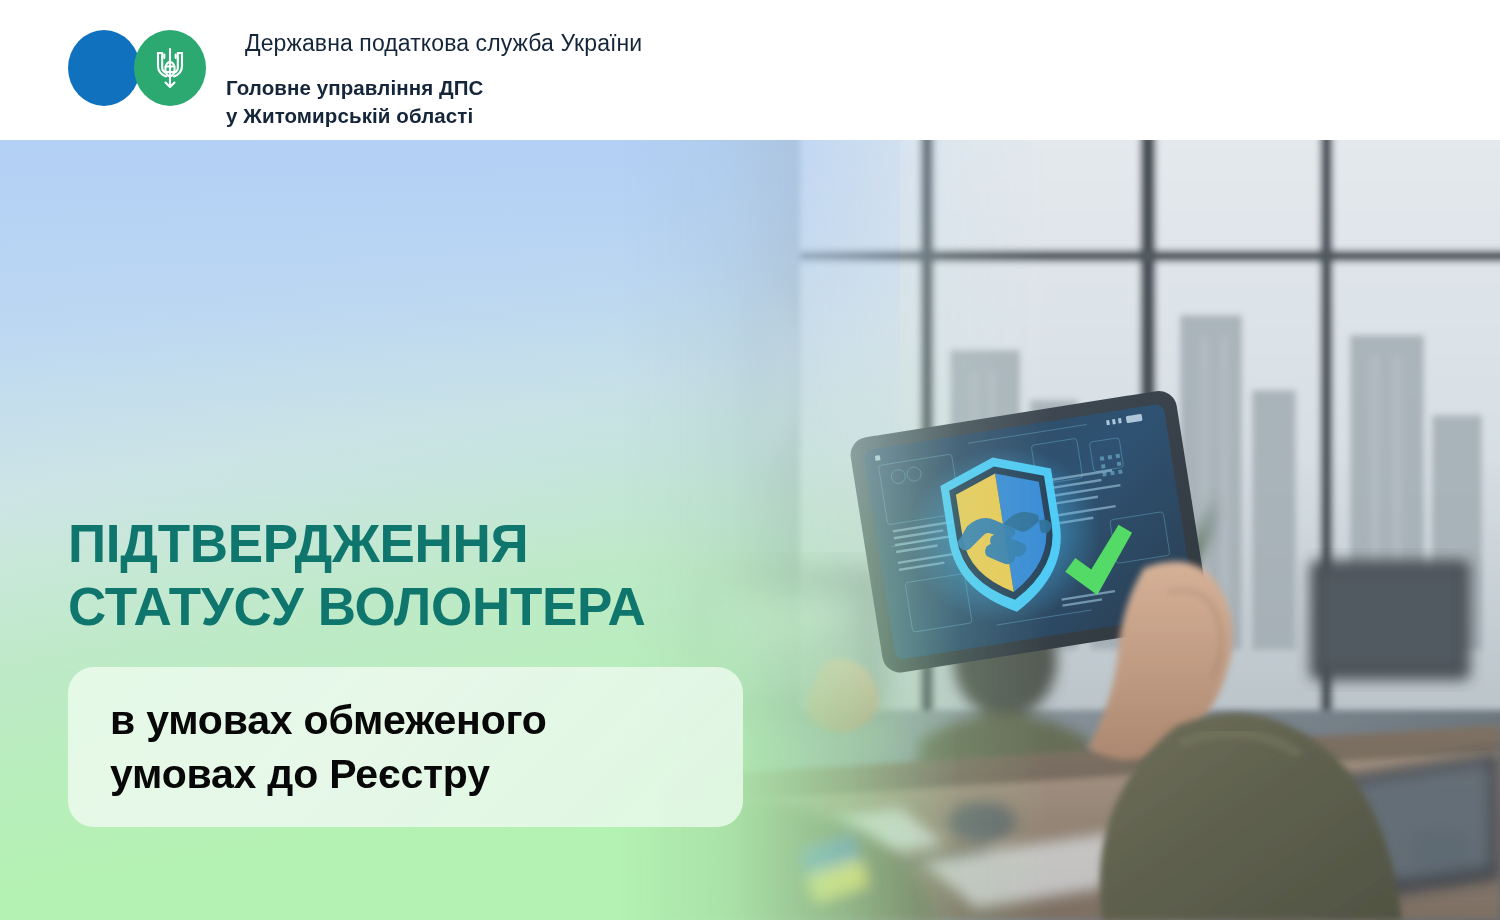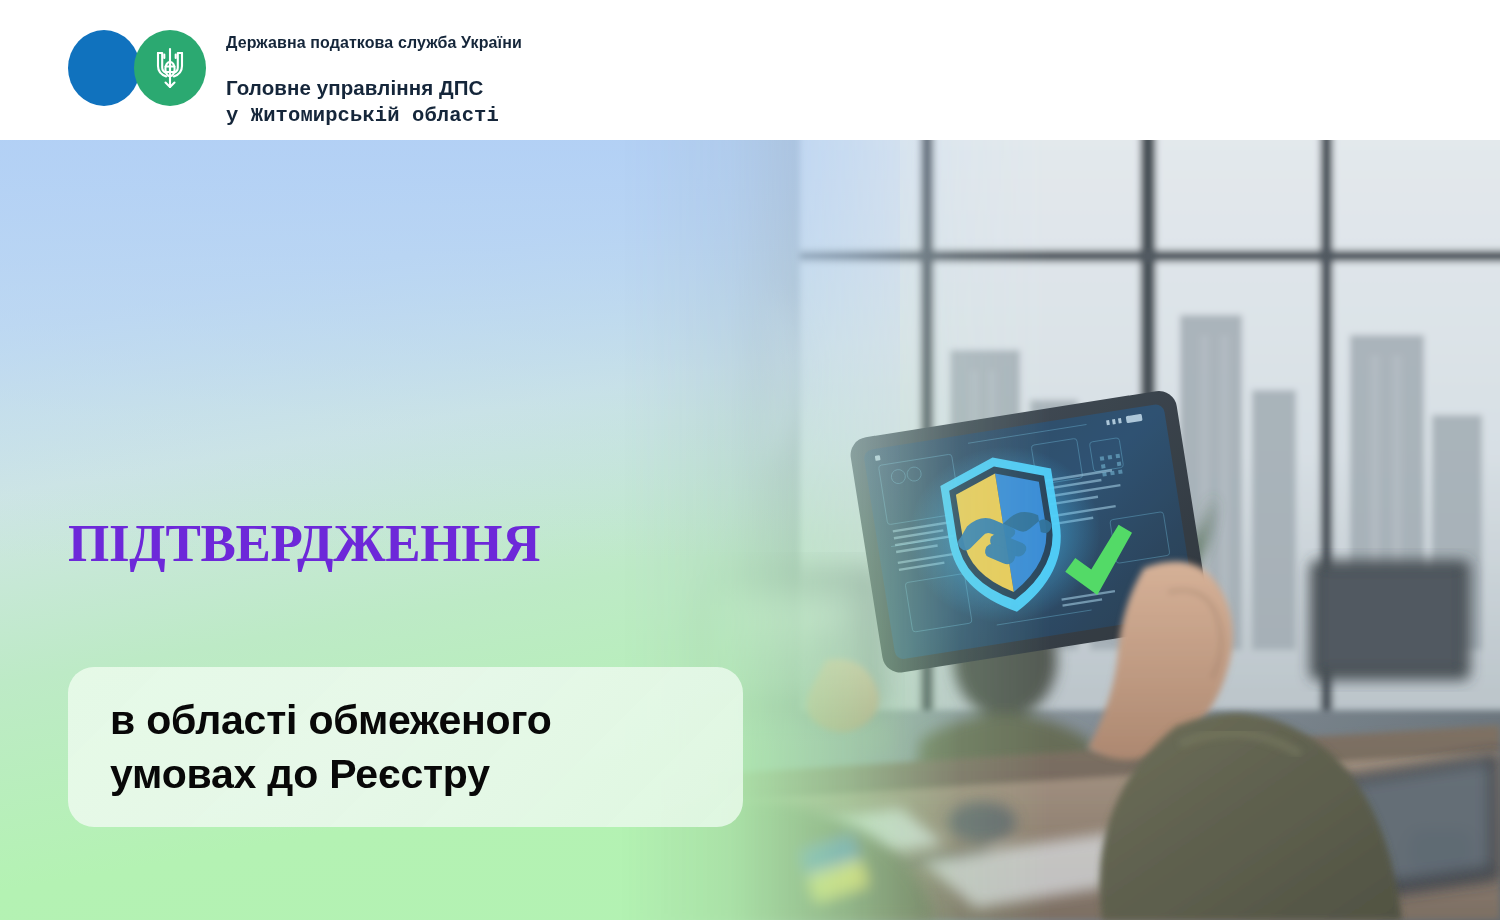--- a/index.html
+++ b/index.html
@@ -50,41 +50,41 @@
     justify-content: center;
   }
   .tryzub { display:block; }
 
   .header-text {
     position: absolute;
     left: 226px; top: 28px;
     color: #15263a;
   }
   .header-line1 {
-    font-size: 16px;
-    font-weight: bold;
+    font-size: 23px;
+    font-weight: normal;
     letter-spacing: 0.1px;
     line-height: 30px;
     white-space: nowrap;
+    margin-left: 19px;
   }
   .header-line2 {
     font-size: 20.5px;
     font-weight: bold;
     letter-spacing: 0.1px;
     line-height: 28px;
     margin-top: 16px;
     white-space: nowrap;
   }
   .header-line3 {
     font-size: 20.5px;
     font-weight: bold;
     letter-spacing: 0.1px;
     line-height: 28px;
     white-space: nowrap;
-    font-family: Liberation Mono, monospace;
   }
 
   
   .canvas {
     position: absolute;
     left: 0; top: 140px;
     width: 1500px; height: 780px;
     overflow: hidden;
   }
   
@@ -118,28 +118,28 @@
     mask-image: linear-gradient(to right, rgba(0,0,0,0) 0px, rgba(0,0,0,0.12) 110px, rgba(0,0,0,0.45) 230px, rgba(0,0,0,0.85) 340px, rgba(0,0,0,1) 430px);
   }
   .photo-svg { display:block; width:880px; height:780px; }
 
   
   .headline {
     position: absolute;
     left: 68px; top: 372px;
     width: 760px;
     z-index: 20;
-    color: #6d28d9;
+    color: #0f766e;
     font-size: 53px;
     font-weight: 800;
     line-height: 63px;
     letter-spacing: -0.3px;
     font-stretch: condensed;
     text-transform: uppercase;
-    font-family: Liberation Serif, serif;
+    font-family: Liberation Sans, sans-serif;
   }
   .headline-line { display:block; white-space: nowrap; }
 
   .subtitle-card {
     position: absolute;
     left: 68px; top: 527px;
     width: 675px;
     height: 160px;
     z-index: 20;
     border-radius: 26px;
@@ -425,21 +425,22 @@
             <rect x="0" y="26" width="54" height="26" fill="#e8c33a"></rect>
           </g>
         </g>
 
         <rect x="0" y="0" width="880" height="780" fill="#c6d3e0" opacity="0.16"></rect>
       </svg>
     </div>
 
     <div class="headline">
       <span class="headline-line">ПІДТВЕРДЖЕННЯ</span>
+      <span class="headline-line">СТАТУСУ ВОЛОНТЕРА</span>
     </div>
 
     <div class="subtitle-card">
-      <span class="subtitle-line">в області обмеженого</span>
+      <span class="subtitle-line">в умовах обмеженого</span>
       <span class="subtitle-line">умовах до Реєстру</span>
     </div>
 
   </div>
 </div>
 
 </body></html>

